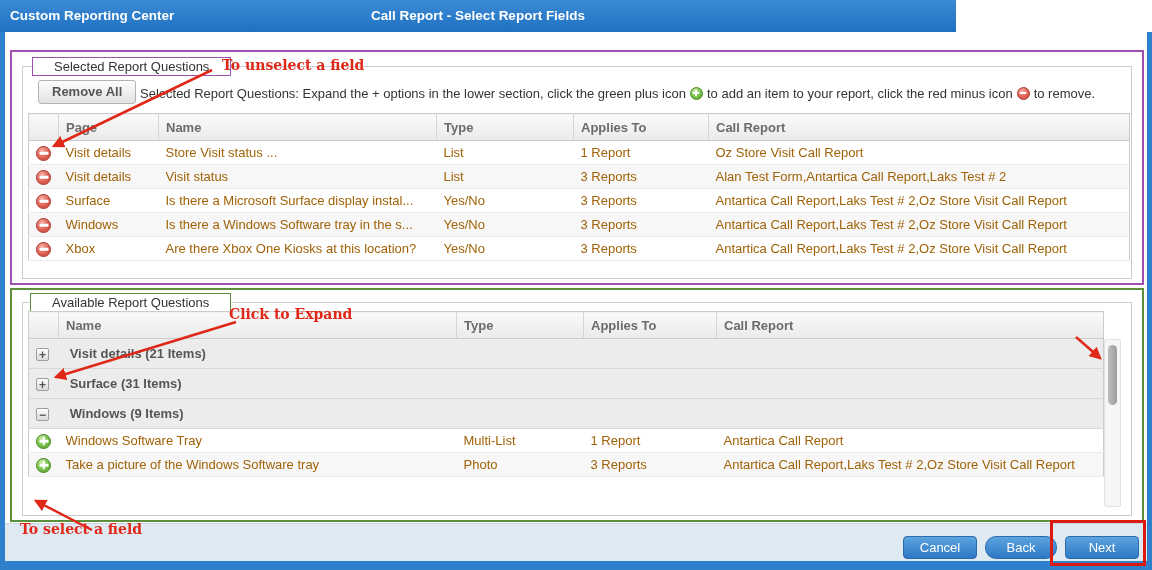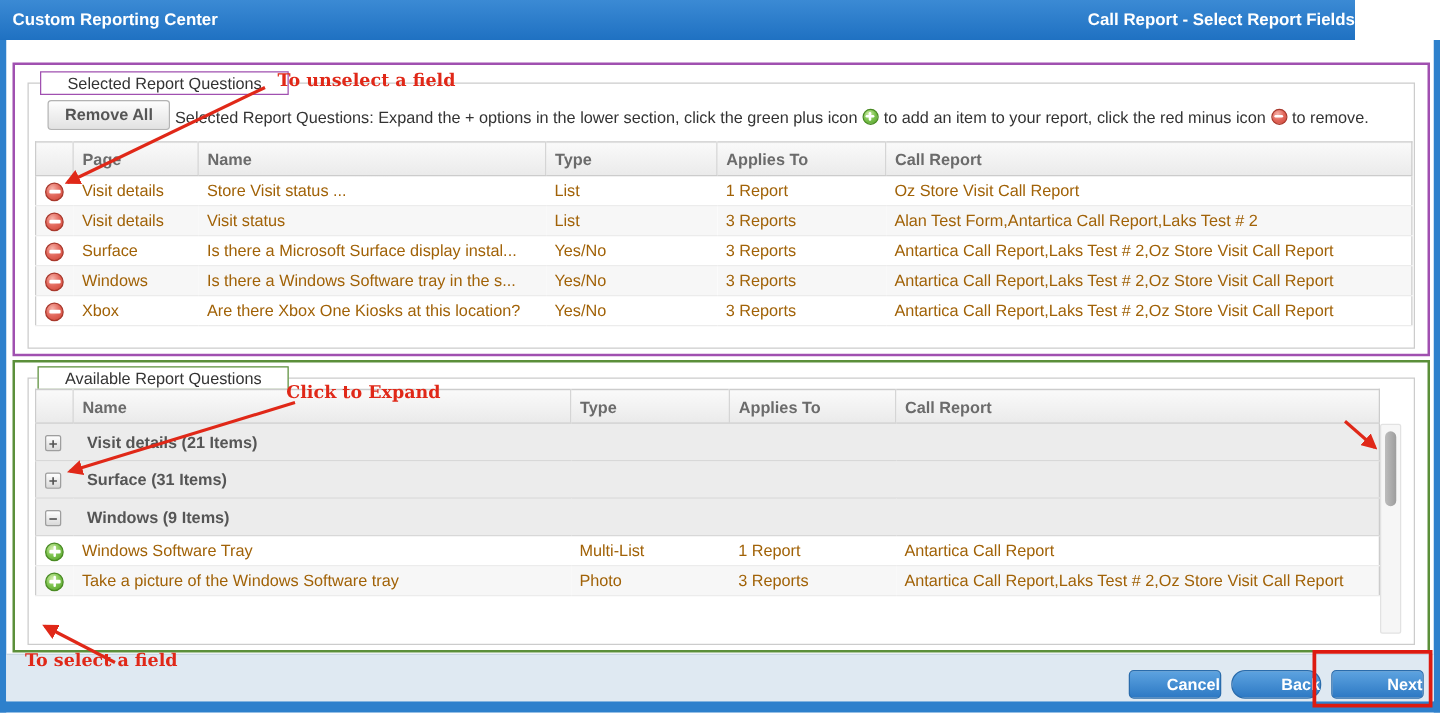--- a/index.html
+++ b/index.html
@@ -1,23 +1,23 @@
 <!DOCTYPE html>
 <html><head>
 <meta charset="utf-8">
 <style>
   * { margin:0; padding:0; box-sizing:border-box; }
   html,body { width:1152px; height:570px; }
   body { position:relative; font-family:"Liberation Sans",sans-serif; font-size:13px; color:#222; background:#fff; overflow:hidden; }
   .abs { position:absolute; }
 
   
-  .titlebar { left:0; top:0; width:1084px; height:32px; background:linear-gradient(#3b8ad4,#1f71c2); }
+  .titlebar { left:0; top:0; width:956px; height:32px; background:linear-gradient(#3b8ad4,#1f71c2); }
   .titlebar .app-title { position:absolute; left:10px; top:0; line-height:32px; color:#fff; font-weight:bold; font-size:13.5px; }
-  .titlebar .dlg-title { position:absolute; left:0; right:0; top:0; line-height:32px; text-align:right; color:#fff; font-weight:bold; font-size:13.5px; }
+  .titlebar .dlg-title { position:absolute; left:0; right:0; top:0; line-height:32px; text-align:center; color:#fff; font-weight:bold; font-size:13.5px; }
   .edge-left  { left:0; top:32px; width:5px; height:538px; background:#2e80cc; }
   .edge-right { left:1147px; top:32px; width:5px; height:538px; background:#2e80cc; }
   .edge-bottom{ left:0; top:561px; width:1152px; height:9px; background:#2e80cc; }
   .footer-band{ left:5px; top:523px; width:1142px; height:38px; background:#dfe9f2; border-top:1px solid #c9d7e4; }
 
   
   .purple-box { left:10px; top:50px; width:1134px; height:235px; border:2px solid #a050b0; background:#fff; }
   .purple-inner { left:22px; top:66px; width:1110px; height:213px; border:1px solid #ccc; }
   .legend { background:#fff; padding:1px 21px; font-size:13px; color:#333; line-height:15px; }
   .legend-selected { left:32px; top:57px; border:1px solid #a050b0; }
@@ -52,21 +52,21 @@
   .selected-table { left:28px; top:113px; width:1102px; }
   .available-table { left:28px; top:311px; width:1076px; }
   tr.group-row td { height:30px; background:#ececec; border-bottom:1px solid #d8d8d8; font-weight:bold; color:#555; }
   tr.group-row .group-label { margin-left:17px; }
 
   
   .scroll-track { left:1104px; top:339px; width:17px; height:168px; background:#f6f6f6; border:1px solid #e2e2e2; border-radius:2px; }
   .scroll-thumb { position:absolute; left:3px; top:5px; width:9px; height:60px; background:linear-gradient(90deg,#bdbdbd,#9c9c9c); border-radius:5px; }
 
   
-  .btn-blue { top:536px; height:23px; background:linear-gradient(#5da3e0,#2d79c4); border:1px solid #2a6cac; border-radius:4px; color:#fff; font-weight:bold; font-size:13px; text-align:right; line-height:21px; cursor:default; }
+  .btn-blue { top:536px; height:23px; background:linear-gradient(#5da3e0,#2d79c4); border:1px solid #2a6cac; border-radius:4px; color:#fff; font-weight:normal; font-size:13px; text-align:center; line-height:21px; cursor:default; }
   .btn-cancel { left:903px; width:74px; }
   .btn-back { left:985px; width:72px;border-radius:11px; }
   .btn-next { left:1065px; width:74px; }
   .red-rect { left:1050px; top:520px; width:96px; height:46px; border:3px solid #dd1a10; pointer-events:none; }
 
   
   .annot { font-family:"DejaVu Serif",serif; font-weight:bold; font-size:14px; color:#e02818; white-space:nowrap; }
   .annot-unselect { left:222px; top:57px; }
   .annot-expand { left:229px; top:306px; }
   .annot-select { left:4px; top:521px;margin-left:16px; }

